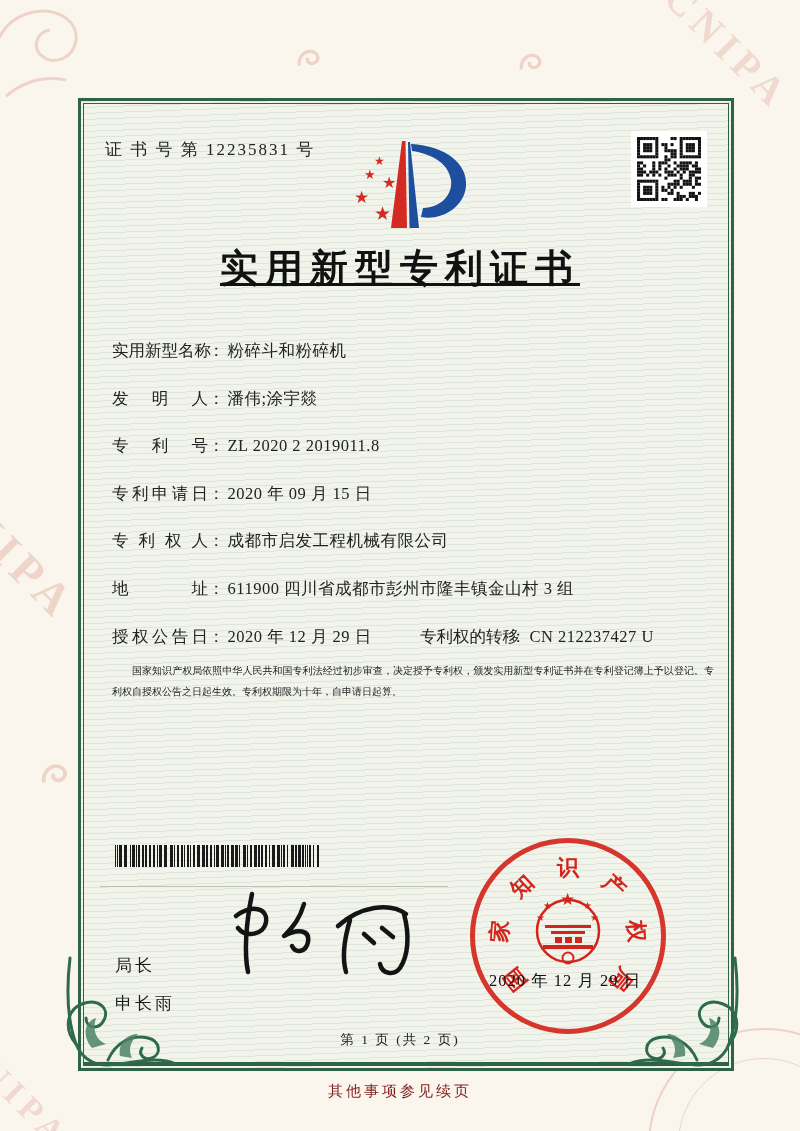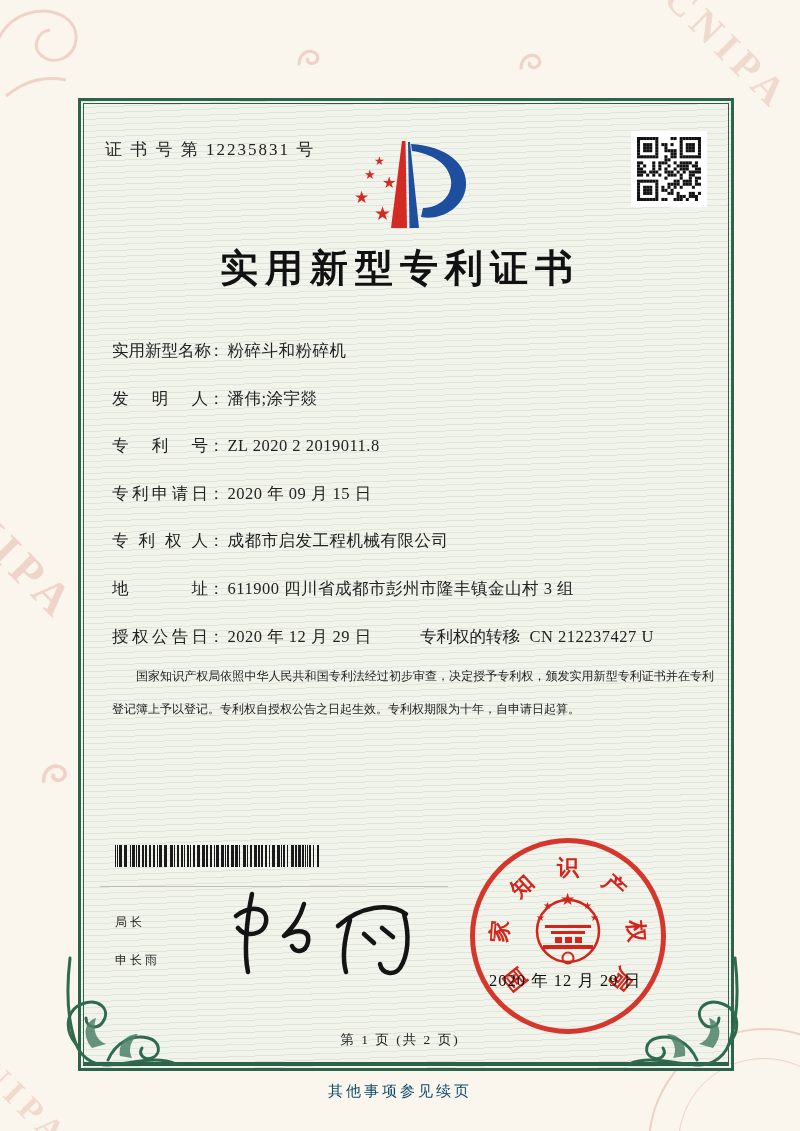--- a/index.html
+++ b/index.html
@@ -25,49 +25,49 @@
                border:1px solid #2e6347;border-bottom:4px solid #2e6347;pointer-events:none;}
   .flourish{position:absolute;z-index:5;}
   .flourish path{stroke:#2e6b4c;fill:none;stroke-width:3;stroke-linecap:round;}
   .flourish .leaf{fill:#4c8266;stroke:none;opacity:.85;}
   
   .cert-no{position:absolute;left:105px;top:138px;font-size:17px;letter-spacing:2px;color:#222;}
   .logo{position:absolute;left:338px;top:128px;width:172px;height:110px;}
   .qr-box{position:absolute;left:631px;top:131px;width:76px;height:76px;background:#fff;
           display:flex;align-items:center;justify-content:center;}
   .title{position:absolute;left:0;top:243px;width:100%;text-align:center;
-         font-size:38px;font-weight:bold;letter-spacing:7px;color:#111;}
+         font-size:38px;font-weight:bold;letter-spacing:7px;color:#111;text-decoration:underline;}
   
   .fields{position:absolute;left:112px;top:340px;width:606px;font-size:16.5px;color:#222;}
   .f-row{position:absolute;left:0;white-space:nowrap;}
   .f-label{display:inline-block;width:96px;text-align:justify;text-align-last:justify;vertical-align:top;}
   .f-colon{display:inline-block;}
   .f-value{display:inline-block;margin-left:3px;letter-spacing:.5px;}
   .grant-right{position:absolute;left:308px;top:0;white-space:nowrap;}
   .grant-right .f-label{width:90px;}
   
-  .paras{position:absolute;left:112px;top:660px;width:602px;font-size:12px;
-         line-height:33px;text-align:justify;color:#222;}
+  .paras{position:absolute;left:112px;top:660px;width:602px;font-size:10px;
+         line-height:21px;text-align:justify;color:#222;}
   .paras p{margin:0;text-indent:2em;}
   
   .barcode{position:absolute;left:115px;top:845px;}
   .rule{position:absolute;left:100px;top:886px;width:348px;height:1px;background:#b4b4a8;opacity:.8;}
-  .signer{position:absolute;left:115px;top:903px;font-family:"Liberation Sans","DejaVu Sans",sans-serif;
-          font-size:12px;color:#1d1d1d;line-height:38px;letter-spacing:3px;}
+  .signer{position:absolute;left:115px;top:947px;font-family:"Liberation Sans","DejaVu Sans",sans-serif;
+          font-size:17px;color:#1d1d1d;line-height:38px;letter-spacing:3px;}
   .signature{position:absolute;left:222px;top:878px;z-index:6;}
   .signature path{stroke:#141414;fill:none;stroke-width:4.5;stroke-linecap:round;stroke-linejoin:round;}
   .seal{position:absolute;left:470px;top:838px;width:186px;height:186px;border:5px solid rgba(210,38,28,.92);
         border-radius:50%;z-index:4;}
   .seal-ring span{position:absolute;color:#d2261c;font-weight:bold;font-size:22px;width:24px;height:24px;
         text-align:center;}
   .seal-emblem{position:absolute;left:54px;top:40px;}
   .seal-date{position:absolute;left:489px;top:970px;width:160px;font-size:16.5px;color:#111;
         letter-spacing:1px;z-index:7;white-space:nowrap;}
   .page-num{position:absolute;left:0;top:1031px;width:100%;text-align:center;font-size:13.5px;color:#222;letter-spacing:2px;}
-  .note{position:absolute;left:0;top:1082px;width:100%;text-align:center;font-size:15px;color:#0c4a6e;letter-spacing:3px;}
+  .note{position:absolute;left:0;top:1082px;width:100%;text-align:center;font-size:15px;color:#7f1d1d;letter-spacing:3px;}
   .star{position:absolute;color:#d42a24;line-height:1;font-family:"DejaVu Sans",sans-serif;}
 </style>
 </head>
 <body>
 
 <div class="page">
 
   <div class="wm wm-a">CNIPA</div>
   <div class="wm wm-b">CNIPA</div>
   <div class="wm wm-c">CNIPA</div>

